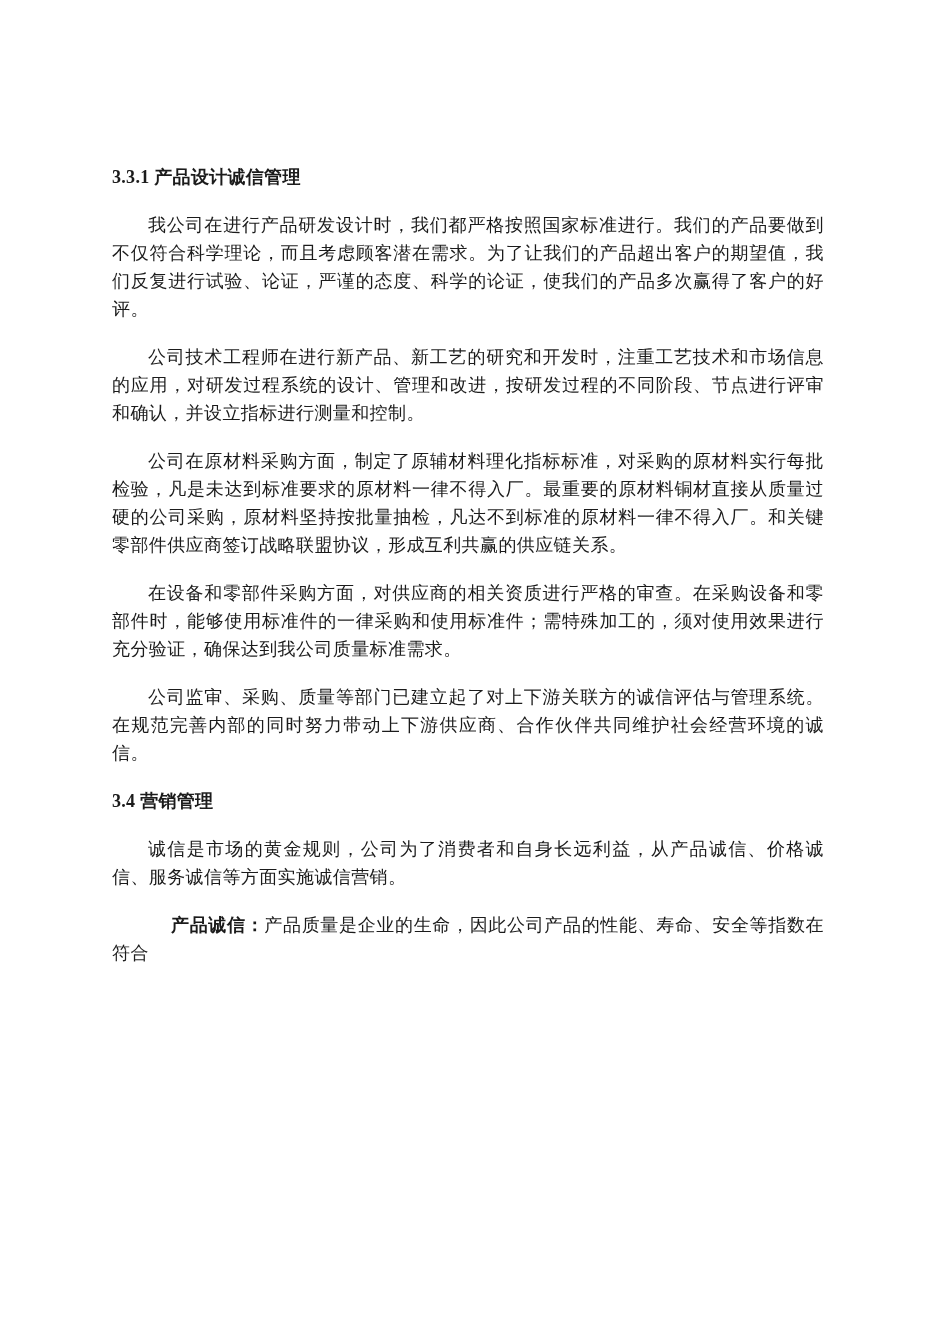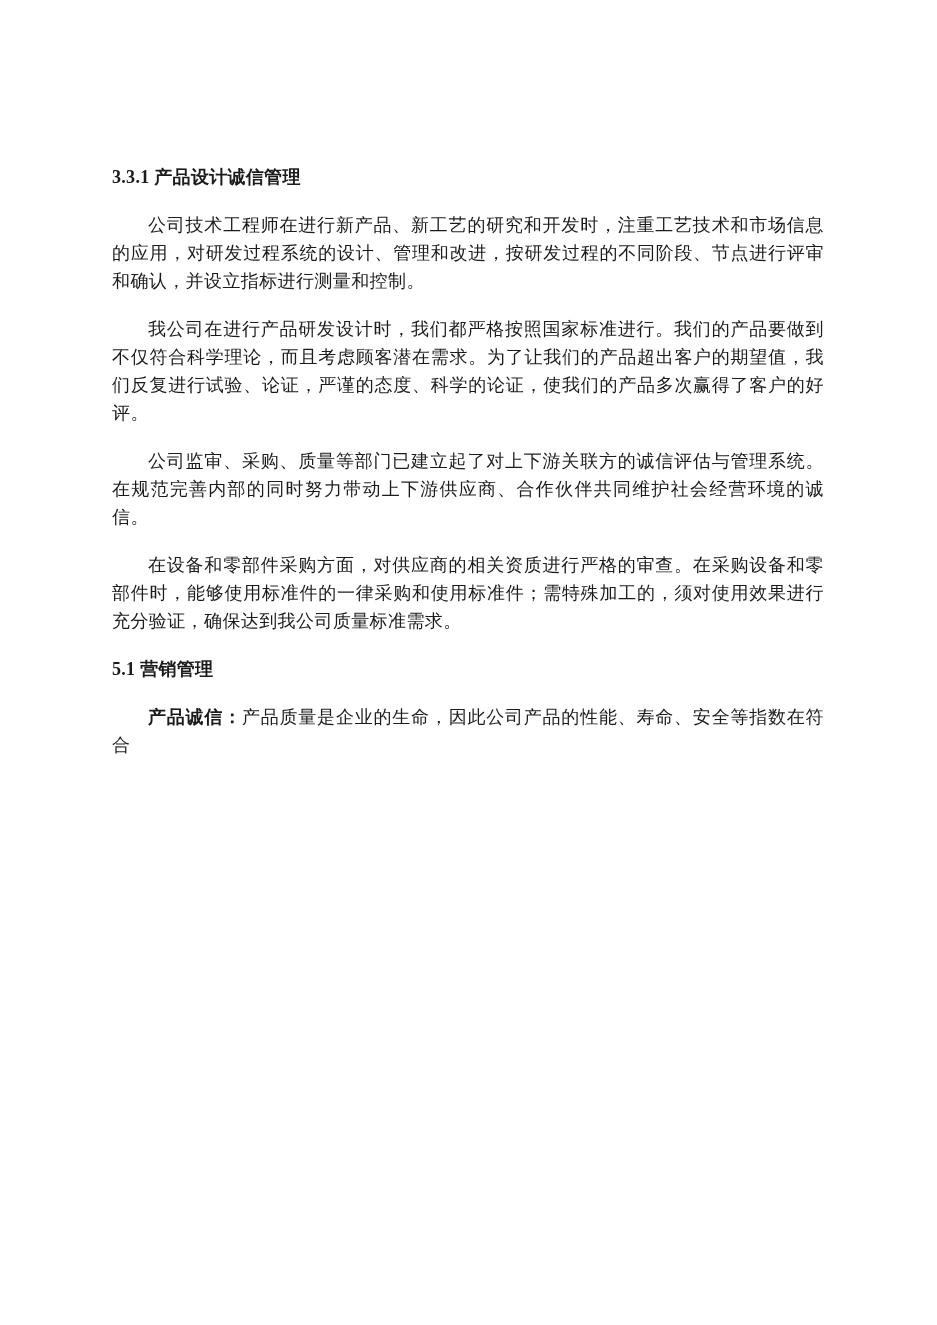--- a/index.html
+++ b/index.html
@@ -34,30 +34,33 @@
     margin: 0 0 20px 0;
     text-indent: 2em;
     text-align: justify;
     letter-spacing: 0.4px;
   }
   .para-tall {
     line-height: 29px;
   }
   .bold {
     font-weight: bold;
+    margin-left: 23px;
   }
 </style>
 </head>
 <body>
 
 <div class="doc">
   <div class="hd">3.3.1 产品设计诚信管理</div>
+  <p class="para">我公司在进行产品研发设计时，我们都严格按照国家标准进行。我们的产品要做到不仅符合科学理论，而且考虑顾客潜在需求。为了让我们的产品超出客户的期望值，我们反复进行试验、论证，严谨的态度、科学的论证，使我们的产品多次赢得了客户的好评。</p>
   <p class="para">公司技术工程师在进行新产品、新工艺的研究和开发时，注重工艺技术和市场信息的应用，对研发过程系统的设计、管理和改进，按研发过程的不同阶段、节点进行评审和确认，并设立指标进行测量和控制。</p>
-  <p class="para">我公司在进行产品研发设计时，我们都严格按照国家标准进行。我们的产品要做到不仅符合科学理论，而且考虑顾客潜在需求。为了让我们的产品超出客户的期望值，我们反复进行试验、论证，严谨的态度、科学的论证，使我们的产品多次赢得了客户的好评。</p>
 
+  <p class="para">公司在原材料采购方面，制定了原辅材料理化指标标准，对采购的原材料实行每批检验，凡是未达到标准要求的原材料一律不得入厂。最重要的原材料铜材直接从质量过硬的公司采购，原材料坚持按批量抽检，凡达不到标准的原材料一律不得入厂。和关键零部件供应商签订战略联盟协议，形成互利共赢的供应链关系。</p>
+  <p class="para">在设备和零部件采购方面，对供应商的相关资质进行严格的审查。在采购设备和零部件时，能够使用标准件的一律采购和使用标准件；需特殊加工的，须对使用效果进行充分验证，确保达到我公司质量标准需求。</p>
   <p class="para">公司监审、采购、质量等部门已建立起了对上下游关联方的诚信评估与管理系统。在规范完善内部的同时努力带动上下游供应商、合作伙伴共同维护社会经营环境的诚信。</p>
-  <p class="para">在设备和零部件采购方面，对供应商的相关资质进行严格的审查。在采购设备和零部件时，能够使用标准件的一律采购和使用标准件；需特殊加工的，须对使用效果进行充分验证，确保达到我公司质量标准需求。</p>
 
 
-  <div class="hd">5.1 营销管理</div>
+  <div class="hd">3.4 营销管理</div>
+  <p class="para">诚信是市场的黄金规则，公司为了消费者和自身长远利益，从产品诚信、价格诚信、服务诚信等方面实施诚信营销。</p>
   <p class="para"><span class="bold">产品诚信：</span><span>产品质量是企业的生命，因此公司产品的性能、寿命、安全等指数在符合</span></p>
 
 </div>
 
 </body></html>

